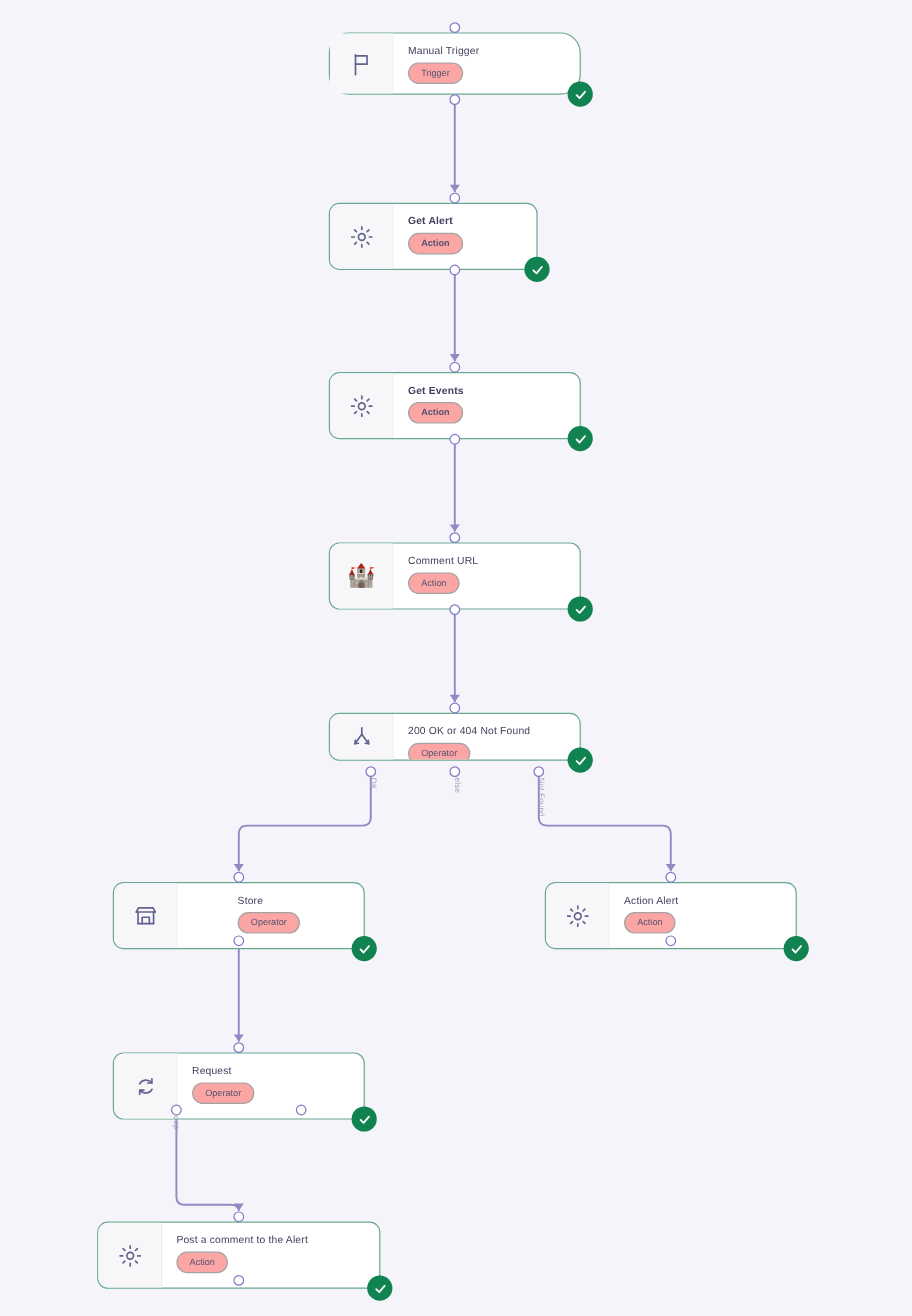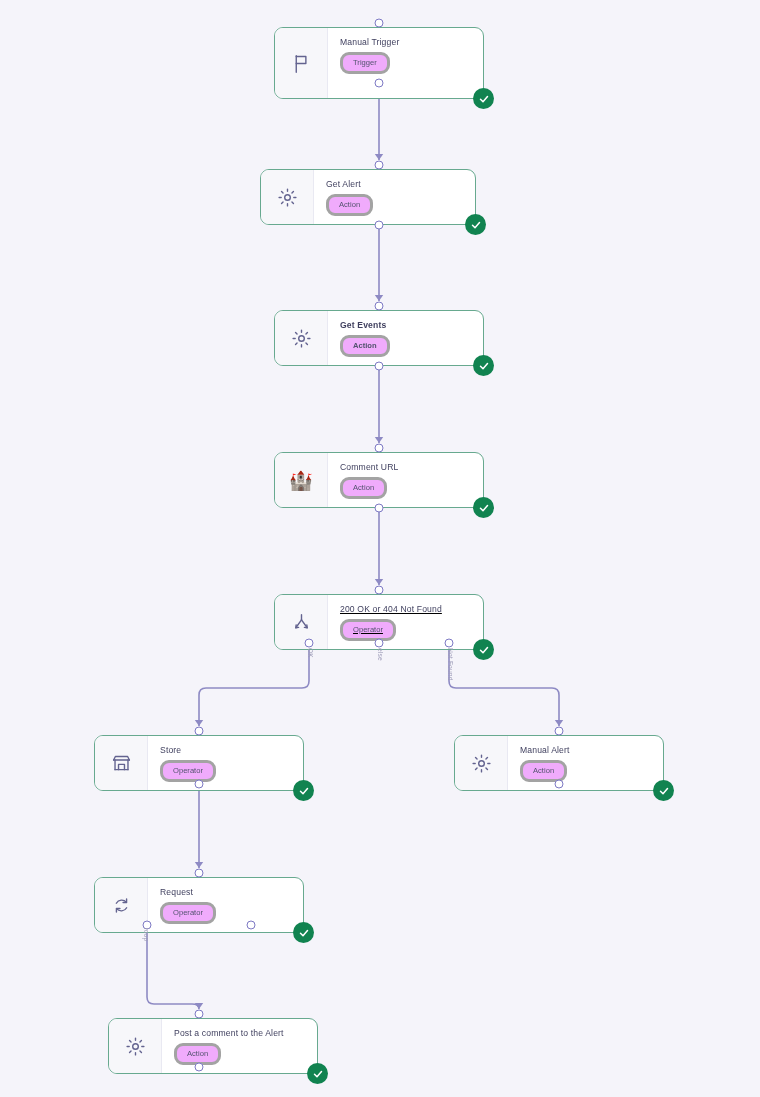--- a/index.html
+++ b/index.html
@@ -61,24 +61,24 @@
     font-size: 8.6px;
     line-height: 10px;
     color: #3f3f5e;
     letter-spacing: 0.15px;
     white-space: nowrap;
   }
   .node-chip {
     font-size: 7.6px;
     line-height: 8px;
     color: #53536f;
-    border: 3px solid #a3a3a3;
+    border: 1px solid #a3a3a3;
     border-radius: 9px;
     padding: 4px 10px 4px 10px;
-    background: #f0abfc;
+    background: #fca5a5;
     white-space: nowrap;
   }
 
   
   .status-badge {
     position: absolute;
     right: -11px;
     bottom: -11px;
     width: 21px;
     height: 21px;
@@ -140,38 +140,38 @@
         <path d="M 374.8 437 L 383.2 437 L 379 443 Z"></path>
         <path d="M 374.8 579 L 383.2 579 L 379 585 Z"></path>
         <path d="M 194.8 720 L 203.2 720 L 199 726 Z"></path>
         <path d="M 554.8 720 L 563.2 720 L 559 726 Z"></path>
         <path d="M 194.8 862 L 203.2 862 L 199 868 Z"></path>
         <path d="M 194.8 1003 L 203.2 1003 L 199 1009 Z"></path>
       </g>
   </svg>
 
   <div id="nodes-layer">
-      <div class="node" style="left: 274px; top: 27px; width: 210px; height: 72px; border-color: rgb(103, 169, 143);">
+      <div class="node" style="left: 274px; top: 27px; width: 210px; height: 52px; border-color: rgb(103, 169, 143); border-radius: 17px;">
         <div class="node-icon">
           <svg width="21" height="21" viewBox="0 0 24 24" fill="none" stroke="currentColor" stroke-width="1.6" stroke-linecap="round" stroke-linejoin="round">
             <path d="M6 22 V3"></path>
             <path d="M6 4 h11 v8 H6"></path>
           </svg>
         </div>
         <div class="node-body">
           <div class="node-title">Manual Trigger</div>
           <div class="node-chip">Trigger</div>
         </div>
         <div class="status-badge" style="background: rgb(17, 131, 80);">
           <svg width="12" height="12" viewBox="0 0 24 24" fill="none" stroke="#ffffff" stroke-width="3" stroke-linecap="round" stroke-linejoin="round">
             <path d="M5 12.5 L10 17.5 L19 7"></path>
           </svg>
         </div>
       </div>
-      <div class="node" style="left: 260px; top: 169px; width: 216px; height: 56px; border-color: rgb(103, 169, 143);">
+      <div class="node" style="left: 274px; top: 169px; width: 174px; height: 56px; border-color: rgb(103, 169, 143); font-weight: bold;">
         <div class="node-icon">
           <svg width="21" height="21" viewBox="0 0 24 24" fill="none" stroke="currentColor" stroke-width="1.6" stroke-linecap="round" stroke-linejoin="round">
             <circle cx="12" cy="12" r="3.2"></circle>
             <path d="M12 2.4v2.4M12 19.2v2.4M21.6 12h-2.4M4.8 12H2.4M18.8 5.2l-1.7 1.7M6.9 17.1l-1.7 1.7M18.8 18.8l-1.7-1.7M6.9 6.9L5.2 5.2"></path>
           </svg>
         </div>
         <div class="node-body">
           <div class="node-title">Get Alert</div>
           <div class="node-chip">Action</div>
         </div>
@@ -205,41 +205,41 @@
         <div class="node-body">
           <div class="node-title">Comment URL</div>
           <div class="node-chip">Action</div>
         </div>
         <div class="status-badge" style="background: rgb(17, 131, 80);">
           <svg width="12" height="12" viewBox="0 0 24 24" fill="none" stroke="#ffffff" stroke-width="3" stroke-linecap="round" stroke-linejoin="round">
             <path d="M5 12.5 L10 17.5 L19 7"></path>
           </svg>
         </div>
       </div>
-      <div class="node" style="left: 274px; top: 594px; width: 210px; height: 56px; border-color: rgb(103, 169, 143); text-decoration: underline;">
+      <div class="node" style="left: 274px; top: 594px; width: 210px; height: 40px; border-color: rgb(103, 169, 143);">
         <div class="node-icon">
           <svg width="21" height="21" viewBox="0 0 24 24" fill="none" stroke="currentColor" stroke-width="1.6" stroke-linecap="round" stroke-linejoin="round">
             <path d="M12 3 v6"></path>
             <path d="M12 9 L5.5 18"></path>
             <path d="M12 9 L18.5 18"></path>
             <path d="M5.5 18 l3.2 -0.4 M5.5 18 l0.4 -3.2"></path>
             <path d="M18.5 18 l-3.2 -0.4 M18.5 18 l-0.4 -3.2"></path>
           </svg>
         </div>
         <div class="node-body">
           <div class="node-title">200 OK or 404 Not Found</div>
           <div class="node-chip">Operator</div>
         </div>
         <div class="status-badge" style="background: rgb(17, 131, 80);">
           <svg width="12" height="12" viewBox="0 0 24 24" fill="none" stroke="#ffffff" stroke-width="3" stroke-linecap="round" stroke-linejoin="round">
             <path d="M5 12.5 L10 17.5 L19 7"></path>
           </svg>
         </div>
       </div>
-      <div class="node" style="left: 94px; top: 735px; width: 210px; height: 56px; border-color: rgb(103, 169, 143);">
+      <div class="node" style="left: 94px; top: 735px; width: 210px; height: 56px; border-color: rgb(103, 169, 143); gap: 38px;">
         <div class="node-icon">
           <svg width="21" height="21" viewBox="0 0 24 24" fill="none" stroke="currentColor" stroke-width="1.6" stroke-linecap="round" stroke-linejoin="round">
             <path d="M3 8 L5 4 h14 l2 4"></path>
             <path d="M3 8 h18"></path>
             <path d="M4.6 8 v11"></path>
             <path d="M19.4 8 v11"></path>
             <path d="M4.6 19 h14.8"></path>
             <path d="M8.6 19 v-6 h6.8 v6"></path>
           </svg>
         </div>
@@ -254,21 +254,21 @@
         </div>
       </div>
       <div class="node" style="left: 454px; top: 735px; width: 210px; height: 56px; border-color: rgb(103, 169, 143);">
         <div class="node-icon">
           <svg width="21" height="21" viewBox="0 0 24 24" fill="none" stroke="currentColor" stroke-width="1.6" stroke-linecap="round" stroke-linejoin="round">
             <circle cx="12" cy="12" r="3.2"></circle>
             <path d="M12 2.4v2.4M12 19.2v2.4M21.6 12h-2.4M4.8 12H2.4M18.8 5.2l-1.7 1.7M6.9 17.1l-1.7 1.7M18.8 18.8l-1.7-1.7M6.9 6.9L5.2 5.2"></path>
           </svg>
         </div>
         <div class="node-body">
-          <div class="node-title">Manual Alert</div>
+          <div class="node-title">Action Alert</div>
           <div class="node-chip">Action</div>
         </div>
         <div class="status-badge" style="background: rgb(17, 131, 80);">
           <svg width="12" height="12" viewBox="0 0 24 24" fill="none" stroke="#ffffff" stroke-width="3" stroke-linecap="round" stroke-linejoin="round">
             <path d="M5 12.5 L10 17.5 L19 7"></path>
           </svg>
         </div>
       </div>
       <div class="node" style="left: 94px; top: 877px; width: 210px; height: 56px; border-color: rgb(103, 169, 143);">
         <div class="node-icon">
@@ -282,21 +282,21 @@
         <div class="node-body">
           <div class="node-title">Request</div>
           <div class="node-chip">Operator</div>
         </div>
         <div class="status-badge" style="background: rgb(17, 131, 80);">
           <svg width="12" height="12" viewBox="0 0 24 24" fill="none" stroke="#ffffff" stroke-width="3" stroke-linecap="round" stroke-linejoin="round">
             <path d="M5 12.5 L10 17.5 L19 7"></path>
           </svg>
         </div>
       </div>
-      <div class="node" style="left: 108px; top: 1018px; width: 210px; height: 56px; border-color: rgb(103, 169, 143);">
+      <div class="node" style="left: 81px; top: 1018px; width: 236px; height: 56px; border-color: rgb(103, 169, 143);">
         <div class="node-icon">
           <svg width="21" height="21" viewBox="0 0 24 24" fill="none" stroke="currentColor" stroke-width="1.6" stroke-linecap="round" stroke-linejoin="round">
             <circle cx="12" cy="12" r="3.2"></circle>
             <path d="M12 2.4v2.4M12 19.2v2.4M21.6 12h-2.4M4.8 12H2.4M18.8 5.2l-1.7 1.7M6.9 17.1l-1.7 1.7M18.8 18.8l-1.7-1.7M6.9 6.9L5.2 5.2"></path>
           </svg>
         </div>
         <div class="node-body">
           <div class="node-title">Post a comment to the Alert</div>
           <div class="node-chip">Action</div>
         </div>

